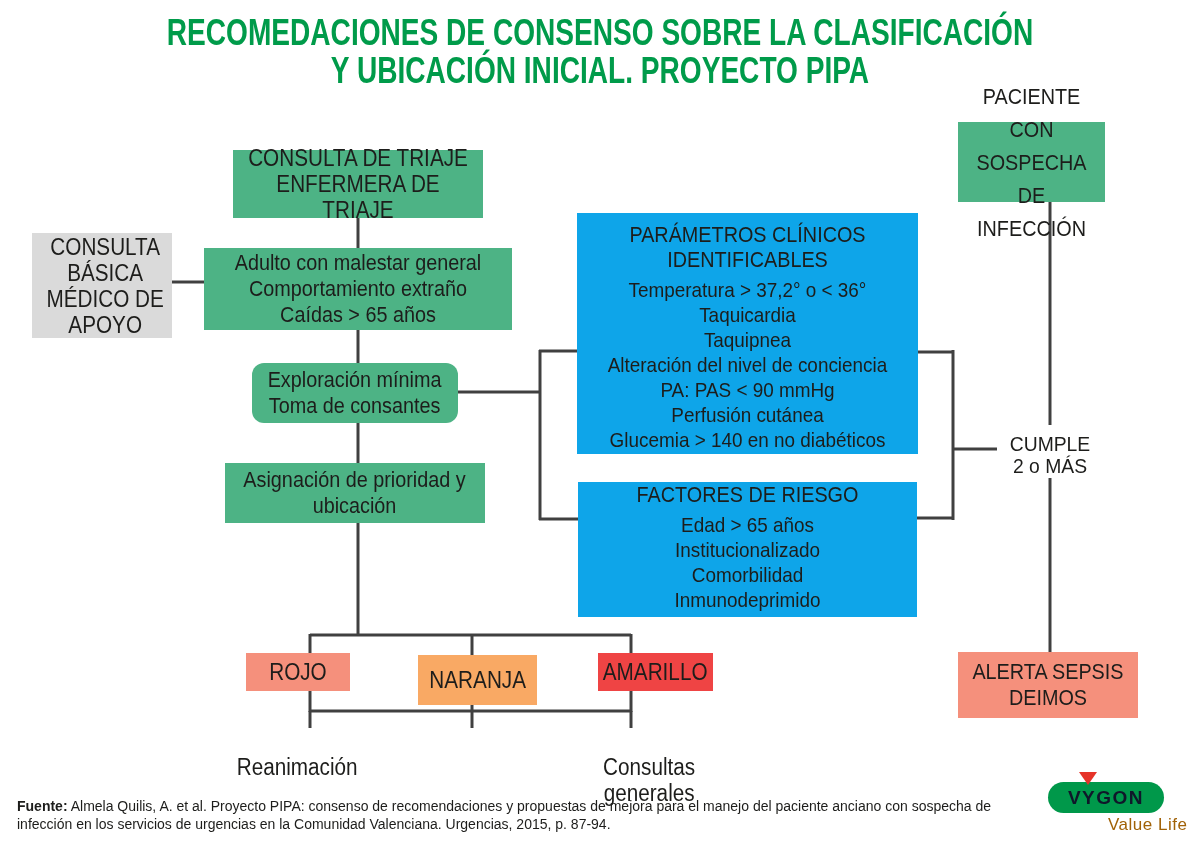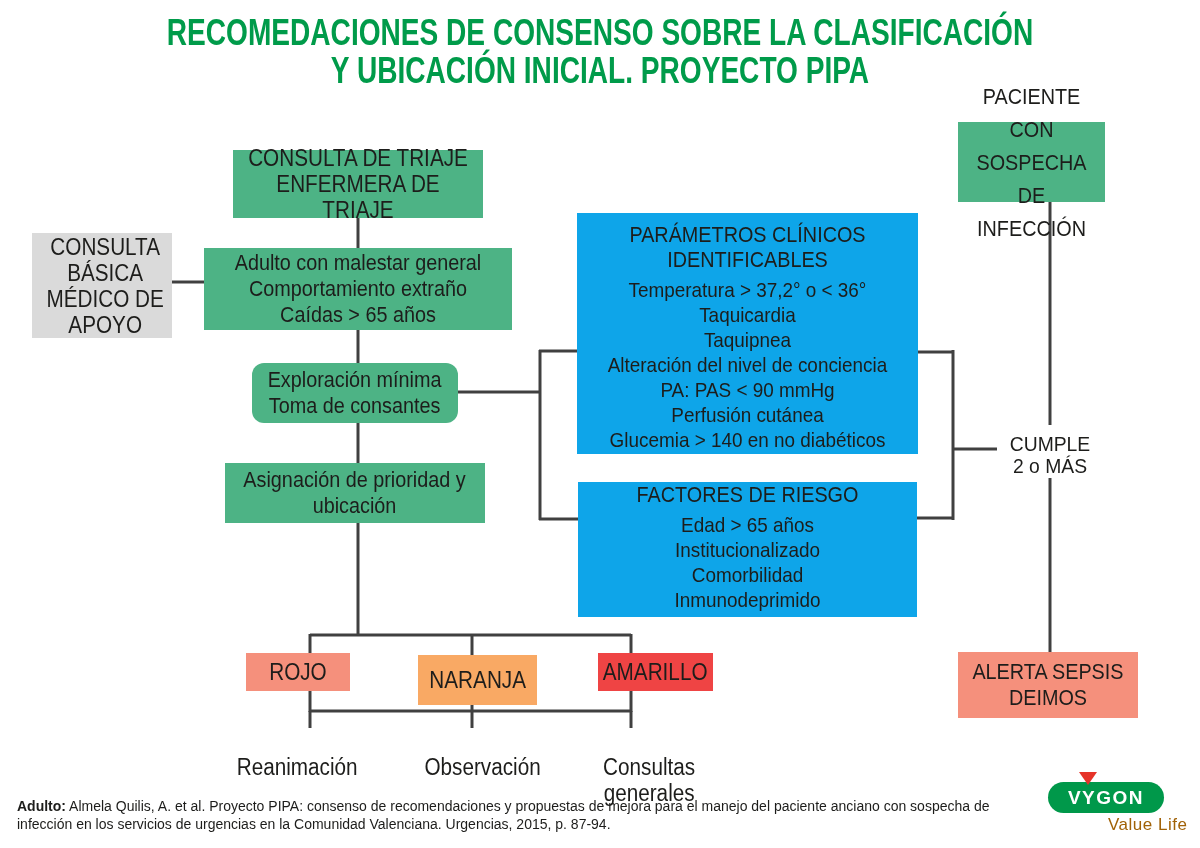--- a/index.html
+++ b/index.html
@@ -124,21 +124,21 @@
   }
   .source-note strong { font-weight: 700; }
 
   .logo { position: absolute; left: 1040px; top: 768px; width: 150px; height: 70px; }
   .logo-pill {
     position: absolute; left: 8px; top: 14px;
     width: 116px; height: 31px;
     background: #00984a;
     border-radius: 16px;
     display: flex; align-items: center; justify-content: center;
-    color: #ffffff;
+    color: #0f172a;
     font-size: 19px; font-weight: 700; letter-spacing: 1.5px;
   }
   .logo-triangle {
     position: absolute; left: 39px; top: 4px;
     width: 0; height: 0;
     border-left: 9px solid transparent;
     border-right: 9px solid transparent;
     border-top: 13px solid #e63329;
   }
   .logo-tagline {
@@ -262,29 +262,26 @@
   <div class="level-box orange level-naranja">
     <div class="txt">NARANJA</div>
   </div>
   <div class="level-box yellow level-amarillo">
     <div class="txt">AMARILLO</div>
   </div>
 
   <div class="dest-label dest-rojo">
     <span class="txt">Reanimación</span>
   </div>
-  <div class="dest-label dest-naranja">
-    <span class="txt">Observación</span>
-  </div>
   <div class="dest-label dest-amarillo">
     <span class="txt">Consultas
 generales</span>
   </div>
 
-  <p class="source-note"><strong>Adulto:</strong><span> Almela Quilis, A. et al. Proyecto PIPA: consenso de recomendaciones y propuestas de mejora para el manejo del paciente anciano con sospecha de infección en los servicios de urgencias en la Comunidad Valenciana. Urgencias, 2015, p. 87-94.</span></p>
+  <p class="source-note"><strong>Fuente:</strong><span> Almela Quilis, A. et al. Proyecto PIPA: consenso de recomendaciones y propuestas de mejora para el manejo del paciente anciano con sospecha de infección en los servicios de urgencias en la Comunidad Valenciana. Urgencias, 2015, p. 87-94.</span></p>
 
   <div class="logo">
     <div class="logo-pill">
       <span>VYGON</span>
     </div>
     <div class="logo-triangle"></div>
     <div class="logo-tagline">Value Life</div>
   </div>
 
 </div>

